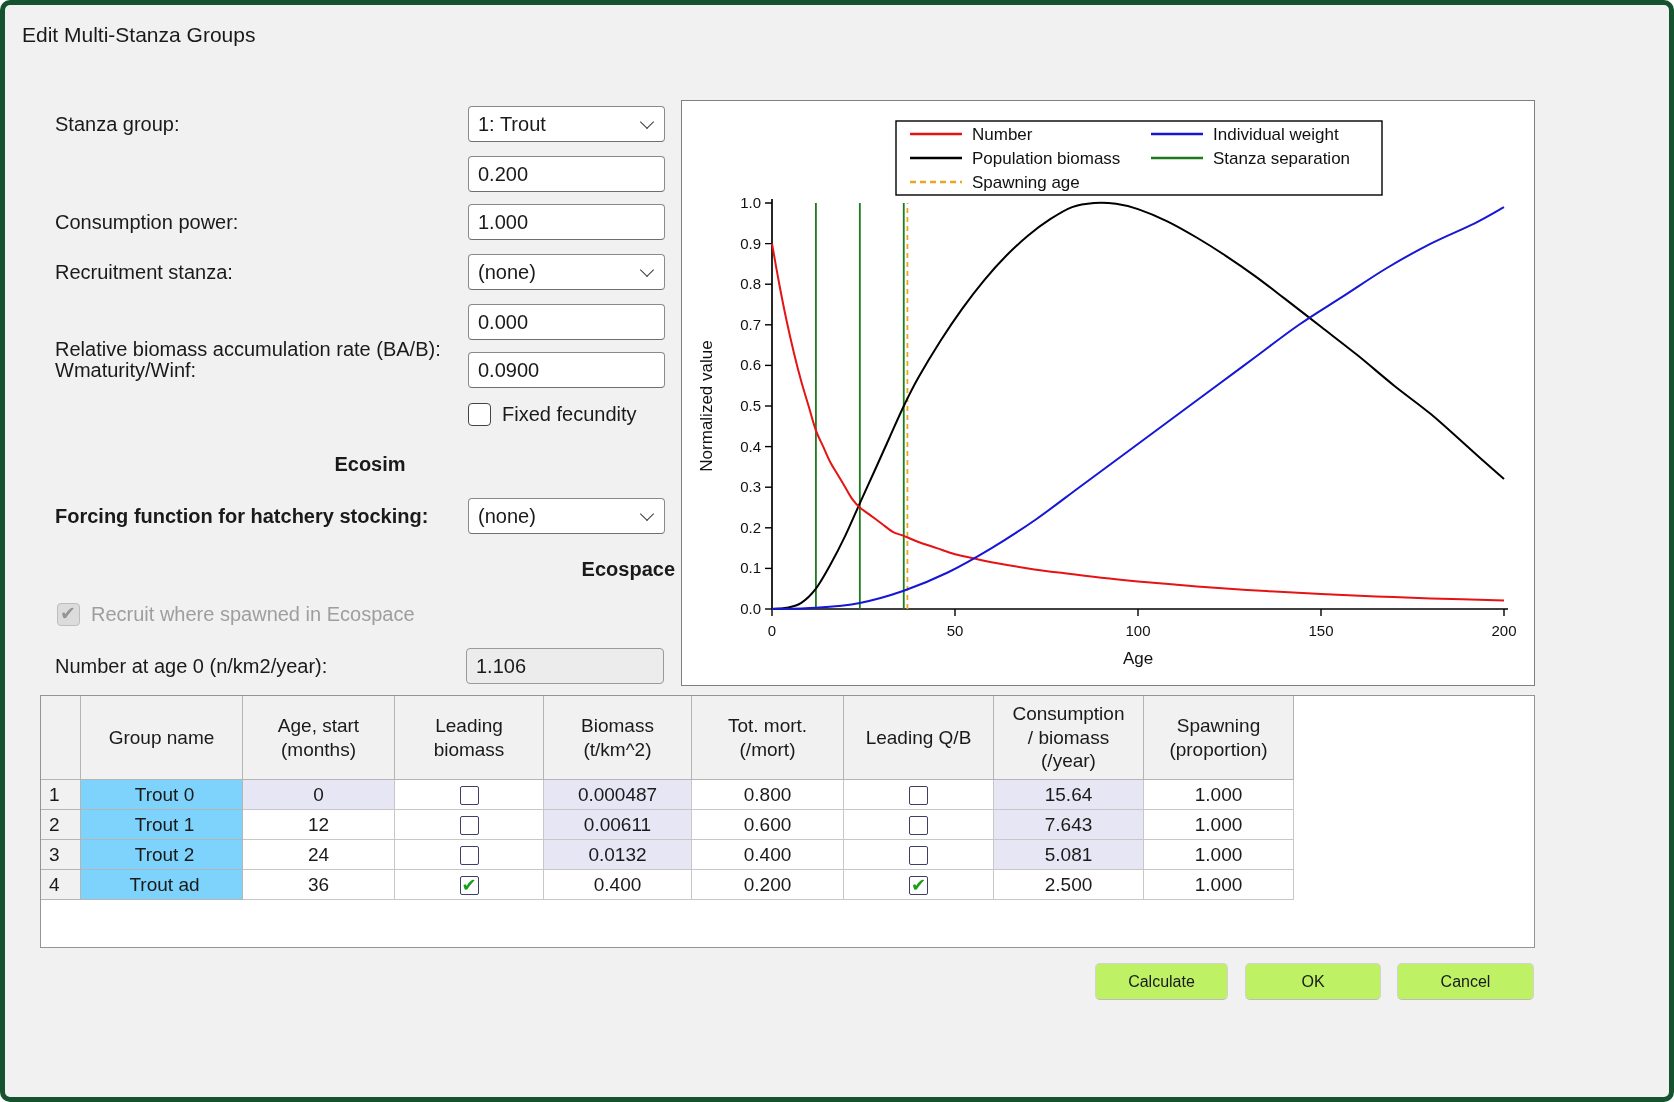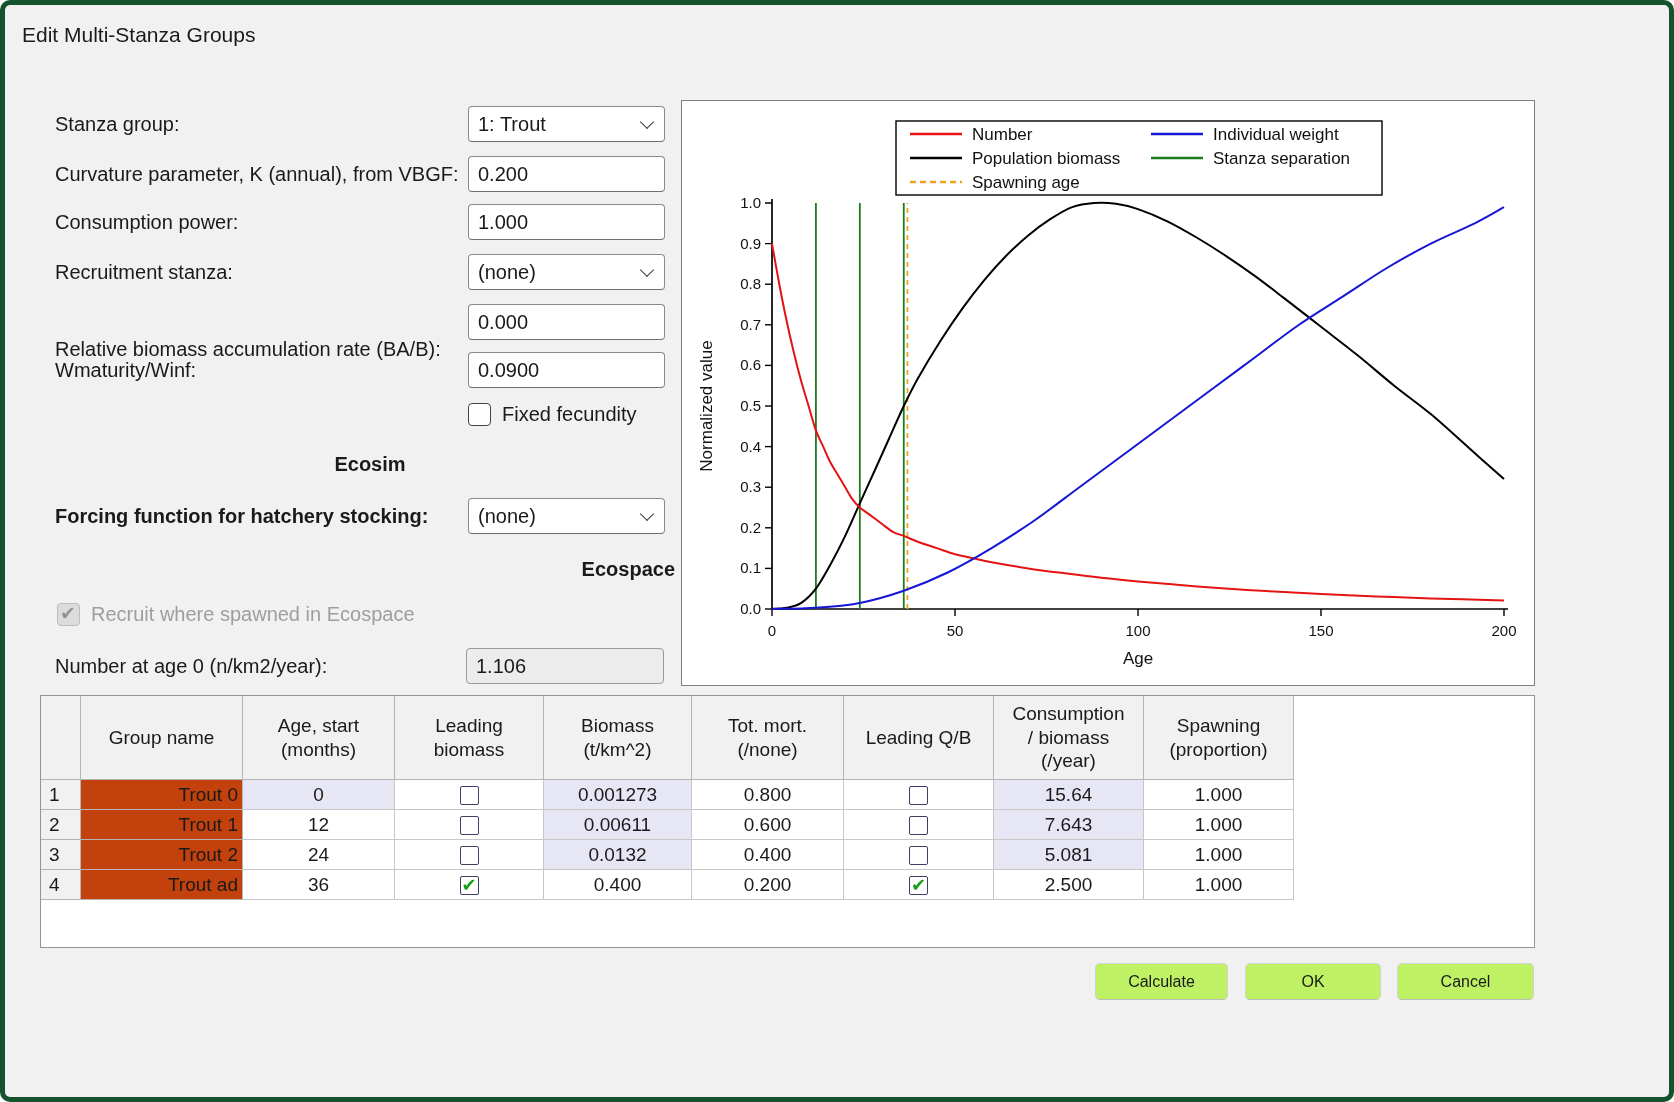--- a/index.html
+++ b/index.html
@@ -37,21 +37,21 @@
   .chart-panel{position:absolute;left:676px;top:95px;width:854px;height:586px;background:#fff;border:1px solid #7f7f7f;}
   .chart-panel svg{display:block;font-family:"Liberation Sans","DejaVu Sans",sans-serif;}
   .table-panel{position:absolute;left:35px;top:690px;width:1495px;height:253px;background:#fff;border:1px solid #949494;overflow:hidden;}
   table.grid{border-collapse:collapse;table-layout:fixed;font-size:19px;margin:-1px 0 0 -1px;}
   table.grid th{
     background:#f1f1f1;border:1px solid #b5b5b5;font-weight:400;
     white-space:pre-line;text-align:center;height:84px;padding:0 4px;line-height:1.25;
   }
   table.grid td{border:1px solid #c7c7c7;height:30px;padding:0 4px;}
   table.grid td.rownum{background:#f1f1f1;border-color:#b5b5b5;text-align:left;padding-left:8px;}
-  table.grid td.gname{background:#c2410c;border-color:#b5b5b5;text-align:right;padding-left:10px;}
+  table.grid td.gname{background:#7dd3fc;border-color:#b5b5b5;text-align:center;padding-left:10px;}
   table.grid td.c{text-align:center;}
   table.grid td.shaded{background:#e6e6f4;}
   .gcb{display:inline-block;width:19px;height:19px;background:#fff;border:1px solid #3f3f66;border-radius:2px;position:relative;vertical-align:middle;}
   .gcb.on::after{content:"\2714";position:absolute;left:1px;top:-3px;font-size:18px;color:#17a017;}
   .btn{
     position:absolute;top:958px;height:37px;background:#bef264;
     border:1px solid #d2d2d2;border-bottom-color:#bcbcbc;border-radius:5px;
     font-size:16px;font-family:inherit;color:#1a1a1a;cursor:default;
   }
 </style>
@@ -63,21 +63,20 @@
   <div class="titlebar">
     <span class="title-text">Edit Multi-Stanza Groups</span>
   </div>
 
   <div class="flabel" style="top:101px;">Stanza group:</div>
   <div class="combo" style="top:101px;">
     <span>1: Trout</span>
     <span class="chev"></span>
   </div>
 
-  <div class="flabel" style="top:151px;">Curvature parameter, K (annual), from VBGF:</div>
   <input class="tinput" style="top: 151px;" value="0.200">
 
   <div class="flabel" style="top:199px;">Consumption power:</div>
   <input class="tinput" style="top: 199px;" value="1.000">
 
   <div class="flabel" style="top:249px;">Recruitment stanza:</div>
   <div class="combo" style="top:249px;">
     <span>(none)</span>
     <span class="chev"></span>
   </div>
@@ -189,36 +188,36 @@
           <tr>
             <th></th>
             <th>Group name</th>
             <th>Age, start
 (months)</th>
             <th>Leading
 biomass</th>
             <th>Biomass
 (t/km^2)</th>
             <th>Tot. mort.
-(/none)</th>
+(/mort)</th>
             <th>Leading Q/B</th>
             <th>Consumption
 / biomass
 (/year)</th>
             <th>Spawning
 (proportion)</th>
           </tr>
         </thead>
         <tbody>
           <tr>
             <td class="rownum">1</td>
             <td class="gname">Trout 0</td>
             <td class="c shaded">0</td>
             <td class="c"><span class="gcb"></span></td>
-            <td class="c shaded">0.001273</td>
+            <td class="c shaded">0.000487</td>
             <td class="c">0.800</td>
             <td class="c"><span class="gcb"></span></td>
             <td class="c shaded">15.64</td>
             <td class="c">1.000</td>
           </tr>
           <tr>
             <td class="rownum">2</td>
             <td class="gname">Trout 1</td>
             <td class="c">12</td>
             <td class="c"><span class="gcb"></span></td>

